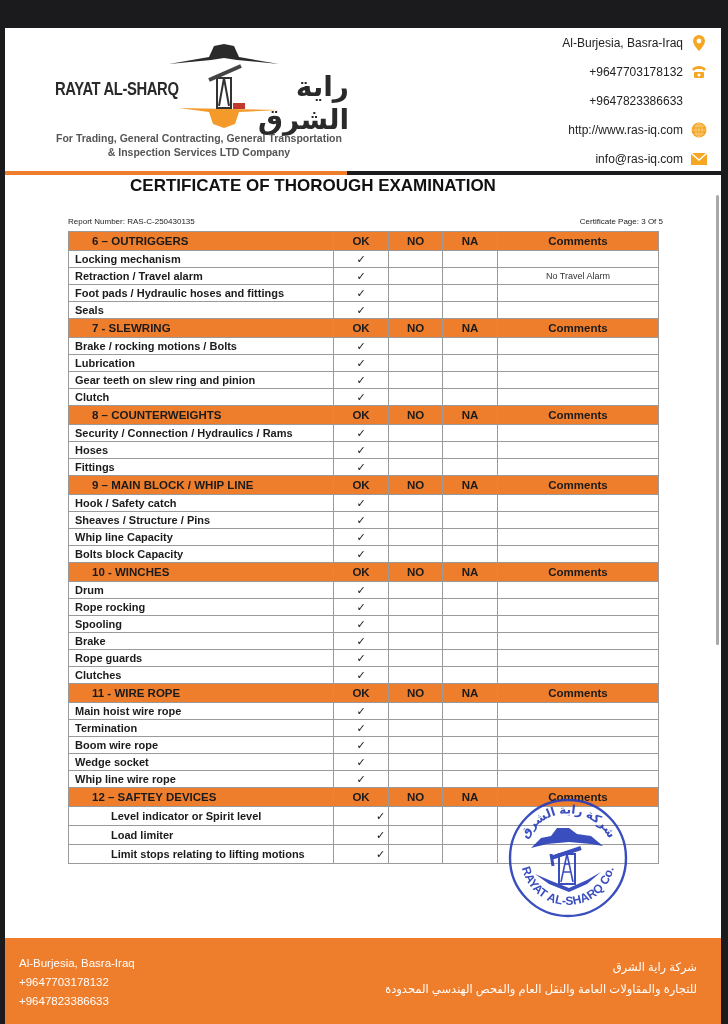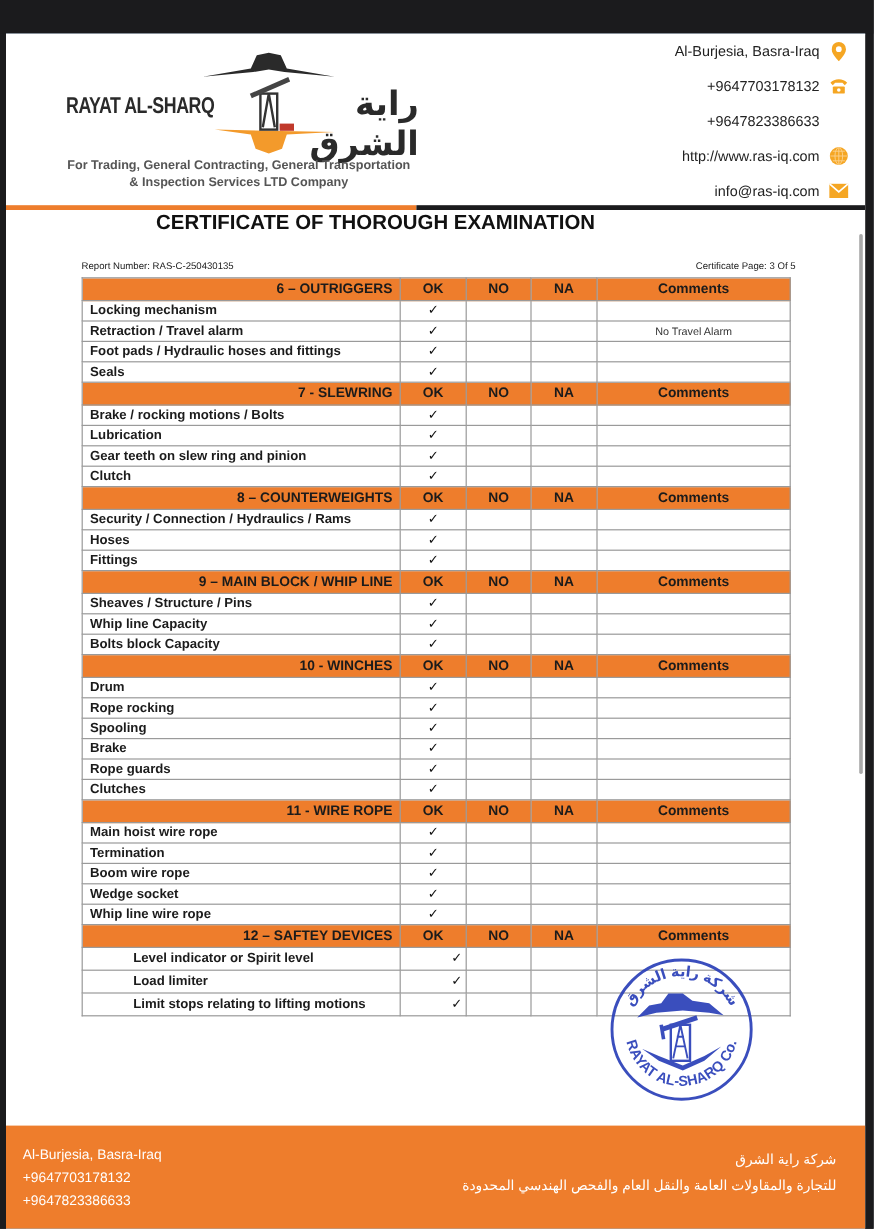--- a/index.html
+++ b/index.html
@@ -32,21 +32,21 @@
   
   .table-wrap { position: absolute; left: 63px; top: 203px; width: 590px; }
   table { border-collapse: collapse; width: 590px; table-layout: fixed; }
   col.c-item { width: 265px; }
   col.c-ok { width: 55px; }
   col.c-no { width: 54px; }
   col.c-na { width: 55px; }
   col.c-cm { width: 161px; }
   td, th { border: 1px solid #9a9a9a; font-size: 11px; padding: 0 6px; height: 17px; line-height: 15px; }
   tr.sec th { background: #ee7d2c; font-weight: bold; font-size: 11.5px; color: #1b1b1b; text-align: center; height: 19px; }
-  tr.sec th.sec-title { text-align: right; padding-left: 23px; }
+  tr.sec th.sec-title { text-align: left; padding-left: 23px; }
   tr.item td.name { font-weight: bold; color: #1b1b1b; }
   tr.item td.ok { text-align: center; font-size: 11px; }
   tr.item td.cm { text-align: center; font-size: 9px; font-weight: normal; color: #333; }
   tr.item.tall td { height: 19px; padding-left: 42px; }
 
   
   .stamp { position: absolute; left: 502px; top: 768px; width: 122px; height: 124px; opacity: 0.92; }
   .scrollbar-thumb { position: absolute; left: 716px; top: 195px; width: 3px; height: 450px; background: #a9a9a9; border-radius: 2px; }
 
   
@@ -238,20 +238,27 @@
             <td></td>
             <td></td>
             <td class="cm"></td>
           </tr>
           <tr class="sec">
             <th class="sec-title">9 – MAIN BLOCK / WHIP LINE</th>
             <th>OK</th>
             <th>NO</th>
             <th>NA</th>
             <th>Comments</th>
+          </tr>
+          <tr class="item">
+            <td class="name">Hook / Safety catch</td>
+            <td class="ok"><span>✓</span></td>
+            <td></td>
+            <td></td>
+            <td class="cm"></td>
           </tr>
           <tr class="item">
             <td class="name">Sheaves / Structure / Pins</td>
             <td class="ok"><span>✓</span></td>
             <td></td>
             <td></td>
             <td class="cm"></td>
           </tr>
           <tr class="item">
             <td class="name">Whip line Capacity</td>

